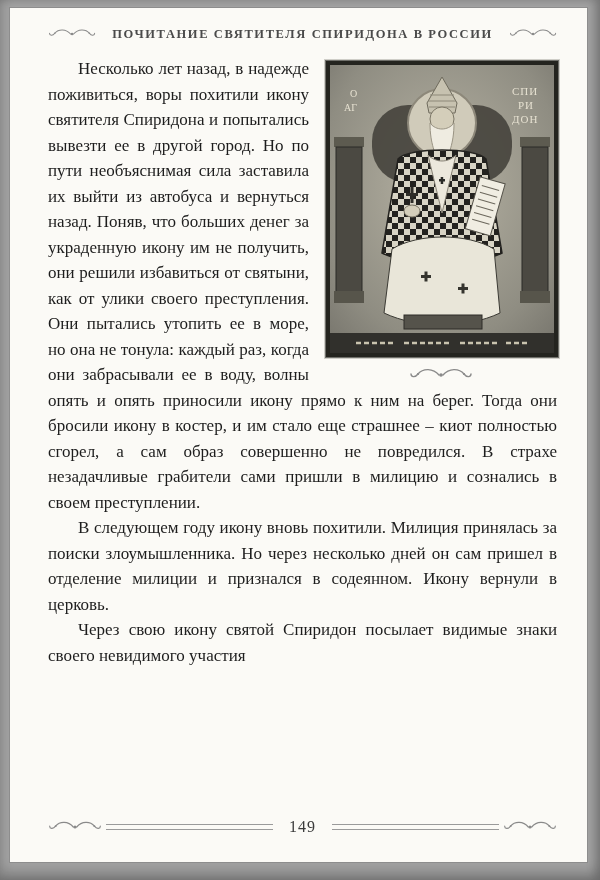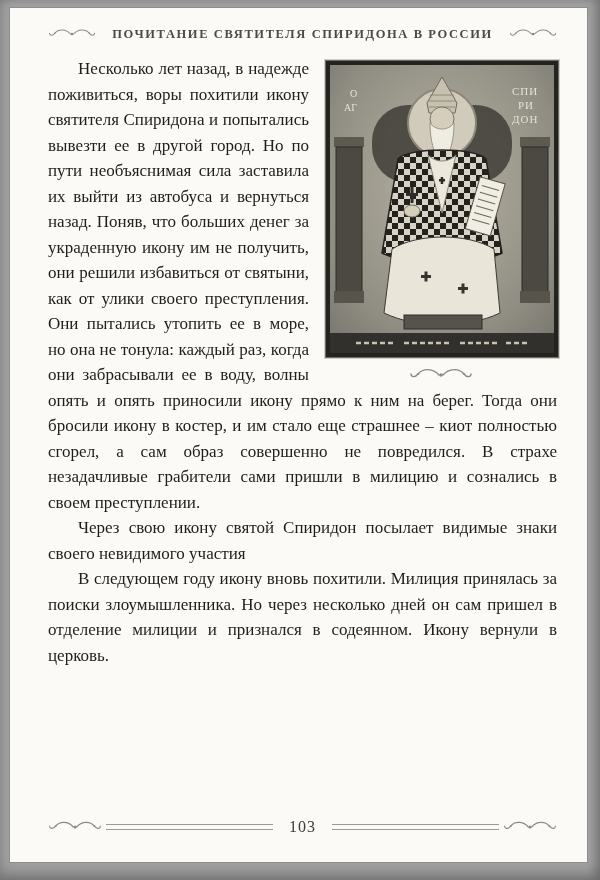--- a/index.html
+++ b/index.html
@@ -167,36 +167,36 @@
             <path d="M30 8 C24 1 14 1 9 7 C6 11 2 10 2 7"></path>
             <path d="M34 8 C40 1 50 1 55 7 C58 11 62 10 62 7"></path>
           </g>
           <circle cx="32" cy="8" r="1.8" fill="#8a8a8a"></circle>
           <circle cx="9" cy="7" r="1.1" fill="#8a8a8a"></circle>
           <circle cx="55" cy="7" r="1.1" fill="#8a8a8a"></circle>
         </svg>
       </div>
 
       <p>Несколько лет назад, в надежде поживиться, воры похитили икону святителя Спиридона и попытались вывезти ее в другой город. Но по пути необъяснимая сила заставила их выйти из автобуса и вернуться назад. Поняв, что больших денег за украденную икону им не получить, они решили избавиться от святыни, как от улики своего преступления. Они пытались утопить ее в море, но она не тонула: каждый раз, когда они забрасывали ее в воду, волны опять и опять приносили икону прямо к ним на берег. Тогда они бросили икону в костер, и им стало еще страшнее – киот полностью сгорел, а сам образ совершенно не повредился. В страхе незадачливые грабители сами пришли в милицию и сознались в своем преступлении.</p>
+      <p>В следующем году икону вновь похитили. Милиция принялась за поиски злоумышленника. Но через несколько дней он сам пришел в отделение милиции и признался в содеянном. Икону вернули в церковь.</p>
       <p>Через свою икону святой Спиридон посылает видимые знаки своего невидимого участия</p>
-      <p>В следующем году икону вновь похитили. Милиция принялась за поиски злоумышленника. Но через несколько дней он сам пришел в отделение милиции и признался в содеянном. Икону вернули в церковь.</p>
     </div>
 
     <div class="rulebar page-footer">
       <svg class="flourish" width="54" height="16" viewBox="0 0 64 16">
         <g fill="none" stroke="#8a8a8a" stroke-width="1.4" stroke-linecap="round">
           <path d="M30 8 C24 1 14 1 9 7 C6 11 2 10 2 7"></path>
           <path d="M34 8 C40 1 50 1 55 7 C58 11 62 10 62 7"></path>
         </g>
         <circle cx="32" cy="8" r="1.8" fill="#8a8a8a"></circle>
         <circle cx="9" cy="7" r="1.1" fill="#8a8a8a"></circle>
         <circle cx="55" cy="7" r="1.1" fill="#8a8a8a"></circle>
       </svg>
       <div class="dline"></div>
-      <div class="page-number">103</div>
+      <div class="page-number">149</div>
       <div class="dline"></div>
       <svg class="flourish mirror" width="54" height="16" viewBox="0 0 64 16">
         <g fill="none" stroke="#8a8a8a" stroke-width="1.4" stroke-linecap="round">
           <path d="M30 8 C24 1 14 1 9 7 C6 11 2 10 2 7"></path>
           <path d="M34 8 C40 1 50 1 55 7 C58 11 62 10 62 7"></path>
         </g>
         <circle cx="32" cy="8" r="1.8" fill="#8a8a8a"></circle>
         <circle cx="9" cy="7" r="1.1" fill="#8a8a8a"></circle>
         <circle cx="55" cy="7" r="1.1" fill="#8a8a8a"></circle>
       </svg>

